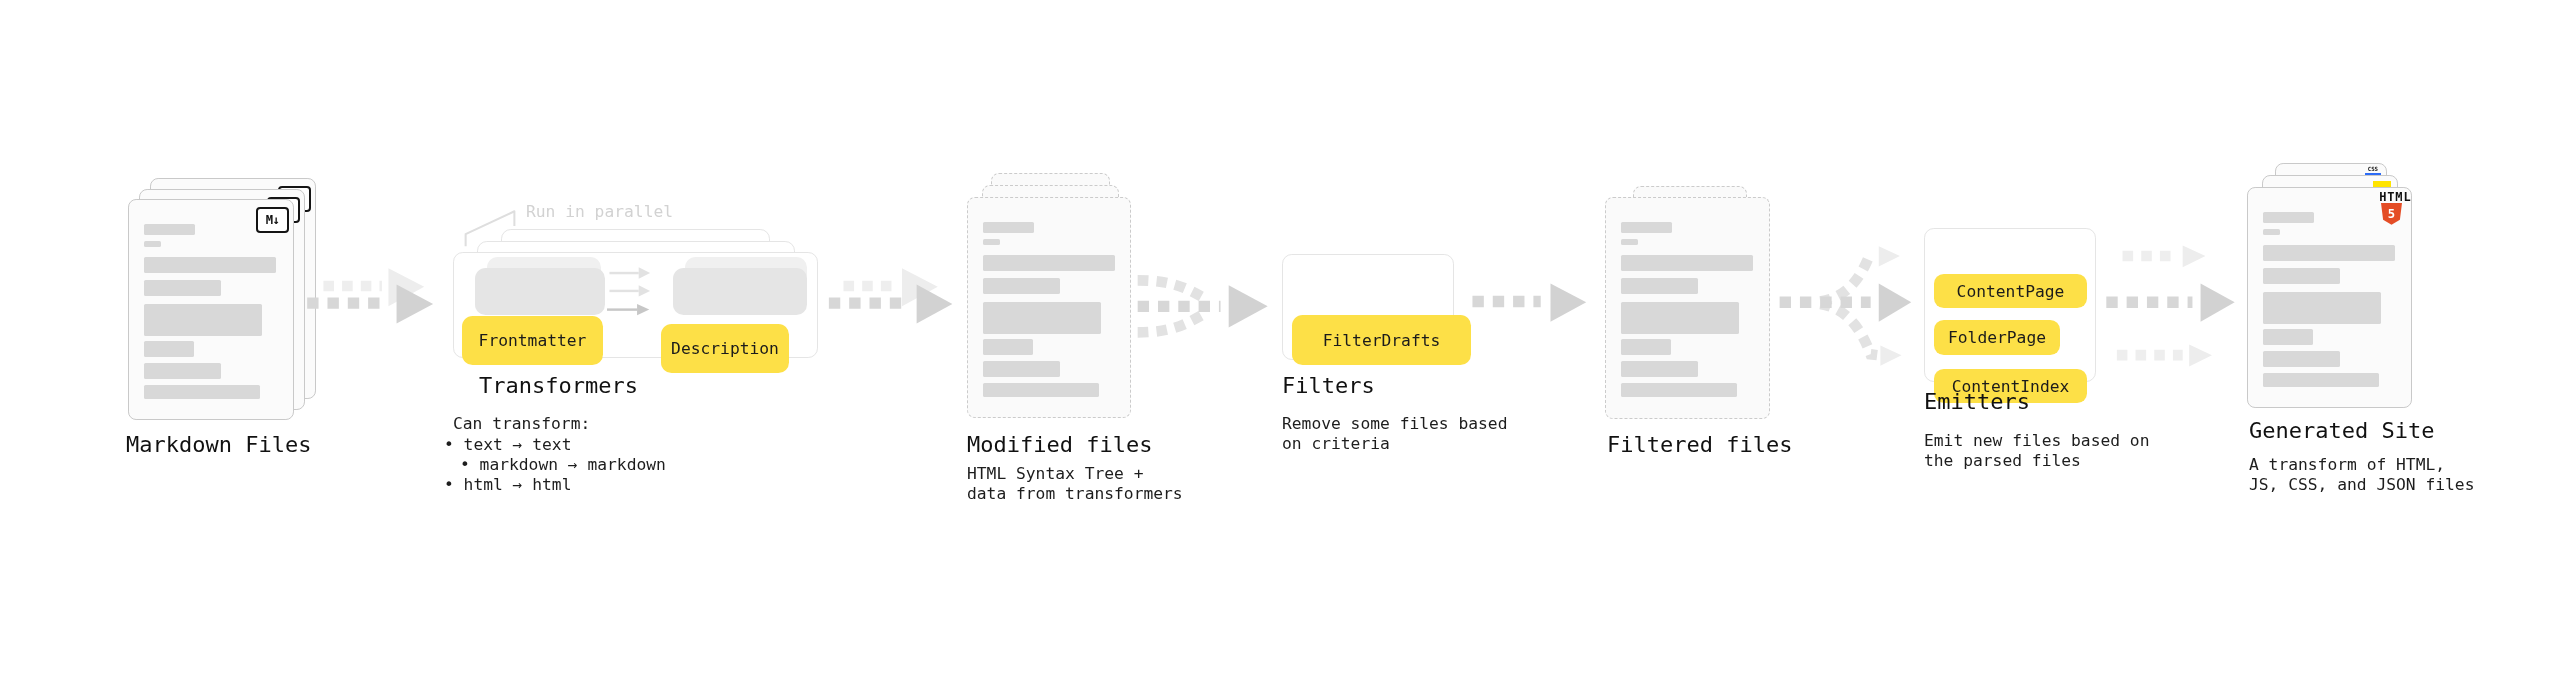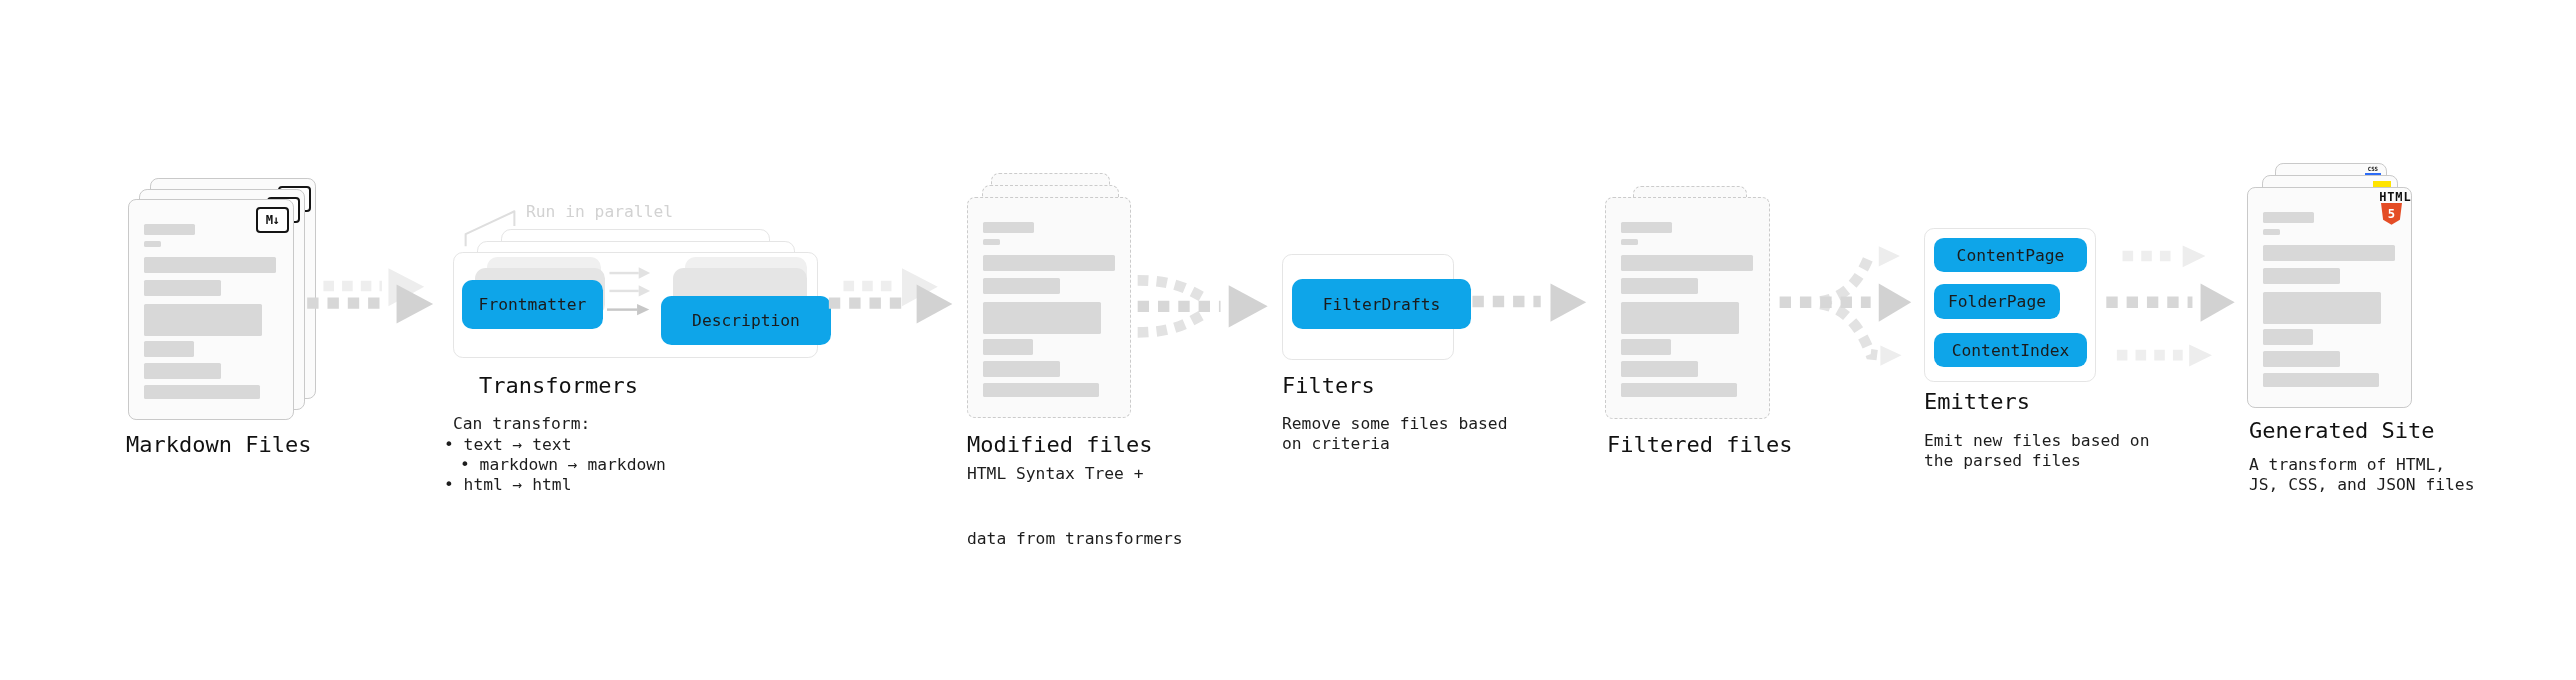--- a/index.html
+++ b/index.html
@@ -4,22 +4,22 @@
 <style>
   html,body{margin:0;padding:0;background:#fff;}
   .canvas{position:relative;width:2576px;height:681px;background:#ffffff;overflow:hidden;
           font-family:"DejaVu Sans Mono","Liberation Mono",monospace;}
   
   .card{position:absolute;box-sizing:border-box;border-radius:8.1px;background:#fbfbfb;border:1.6px solid #c9c9c9;}
   .card.dashed{border-style:dashed;border-color:#cbcbcb;background:#fafafa;}
   
   .panel{position:absolute;box-sizing:border-box;border-radius:9.8px;background:#ffffff;border:1.6px solid #e5e5e5;}
   
-  .pill{position:absolute;border-radius:10.6px;background:#0ea5e9;display:flex;align-items:center;justify-content:center;
-        font-size:16.3px;color:#1b1b1b;white-space:pre;}
+  .pill{position:absolute;border-radius:10.6px;background:#fde047;display:flex;align-items:center;justify-content:center;
+        font-size:16.3px;color:#1b1b1b;white-space:pre;margin-top:36px;}
   .ghost{position:absolute;border-radius:10.6px;}
   .ghost.g1{background:#e5e5e5;}
   .ghost.g2{background:#f0f0f0;}
   
   .heading{position:absolute;font-size:22px;color:#111;line-height:24.4px;white-space:pre;}
   .body-text{position:absolute;font-size:16.3px;color:#1d1d1d;line-height:20.3px;white-space:pre;}
   .annotation{position:absolute;font-size:16.3px;color:#d2d2d2;white-space:pre;}
   
   .badge-md{position:absolute;top:6.5px;right:4.1px;width:29px;height:22px;border:2.4px solid #141414;border-radius:4.1px;
             background:#fff;display:flex;align-items:center;justify-content:center;font-weight:bold;font-size:12.2px;
@@ -84,21 +84,21 @@
     <div class="panel" style="left:501px;top:229px;width:269px;height:106px;"></div>
     <div class="panel" style="left:477px;top:241px;width:318px;height:106px;"></div>
     <div class="panel" style="left:453px;top:252px;width:365px;height:106px;"></div>
 
     <div class="ghost g2" style="left:487px;top:257px;width:114px;height:46px;"></div>
     <div class="ghost g1" style="left:475px;top:268px;width:130px;height:47px;"></div>
     <div class="pill" style="left:462px;top:280px;width:141px;height:49px;">Frontmatter</div>
 
     <div class="ghost g2" style="left:685px;top:257px;width:122px;height:46px;"></div>
     <div class="ghost g1" style="left:673px;top:268px;width:134px;height:47px;"></div>
-    <div class="pill" style="left:661px;top:296px;width:170px;height:49px;">Description</div>
+    <div class="pill" style="left:661px;top:288px;width:128px;height:49px;">Description</div>
 
     <div class="annotation" style="left:526px;top:202px;">Run in parallel</div>
 
     <div class="heading" style="left:479px;top:374px;">Transformers</div>
     <div class="body-text" style="left:453px;top:414px;">Can transform:</div>
     <div class="body-text" style="left:444px;top:435px;text-align:right;">• text → text</div>
     <div class="body-text" style="left:460px;top:455px;">• markdown → markdown</div>
     <div class="body-text" style="left:444px;top:475px;">• html → html</div>
   </div>
 
@@ -112,21 +112,21 @@
           <div></div>
           <div></div>
           <div></div>
           <div></div>
           <div></div>
           <div></div>
       </div>
     </div>
     <div class="heading" style="left:967px;top:433px;">Modified files</div>
     <div class="body-text" style="left:967px;top:464px;">HTML Syntax Tree +</div>
-    <div class="body-text" style="left:967px;top:484px;margin-top:45px;">data from transformers</div>
+    <div class="body-text" style="left:967px;top:484px;">data from transformers</div>
   </div>
 
   <div>
     <div class="panel" style="left:1282px;top:254px;width:172px;height:106px;"></div>
     <div class="pill" style="left:1292px;top:279px;width:179px;height:50px;">FilterDrafts</div>
     <div class="heading" style="left:1282px;top:374px;">Filters</div>
     <div class="body-text" style="left:1282px;top:414px;">Remove some files based</div>
     <div class="body-text" style="left:1282px;top:434px;">on criteria</div>
   </div>
 

